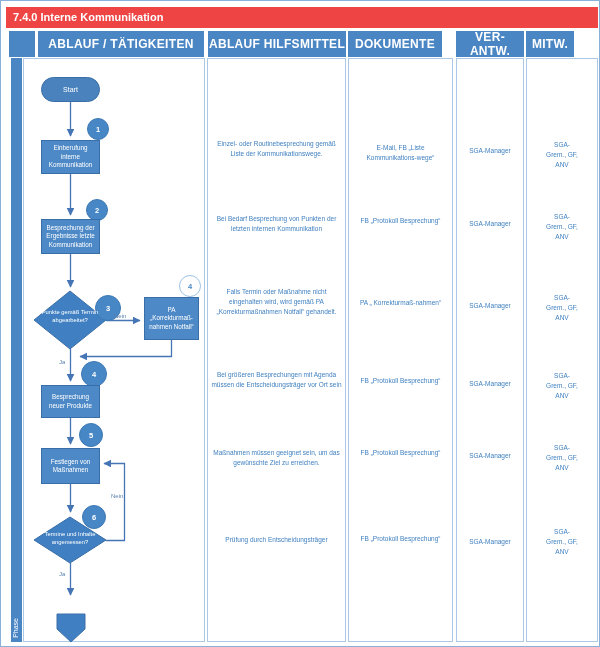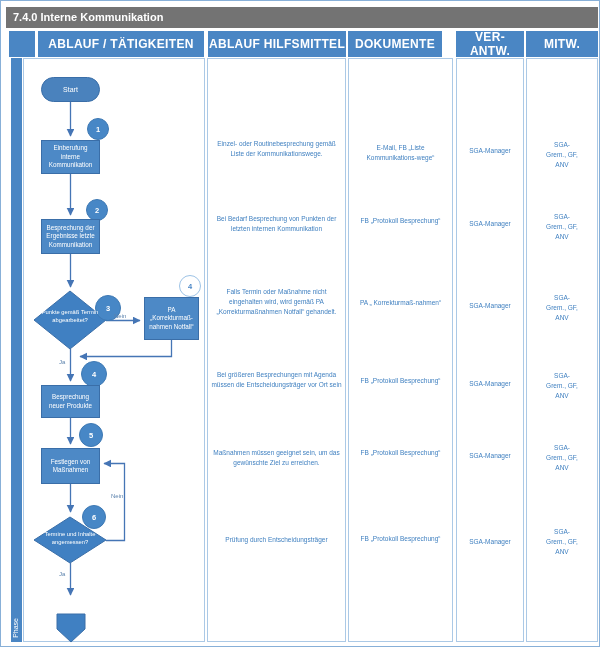--- a/index.html
+++ b/index.html
@@ -1,27 +1,27 @@
 <!DOCTYPE html>
 <html><head>
 <meta charset="utf-8">
 <style>
   html,body{margin:0;padding:0;background:#fff;}
   #page{position:relative;width:600px;height:647px;background:#fff;
         font-family:"Liberation Sans",sans-serif;overflow:hidden;
         box-sizing:border-box;border:1px solid #88b0d8;}
-  .titlebar{position:absolute;left:5px;top:6px;width:592px;height:21px;background:#737373;
+  .titlebar{position:absolute;left:5px;top:6px;width:592px;height:21px;background:#ef4444;
             color:#fff;font-weight:bold;font-size:11px;line-height:21px;padding-left:7px;
             box-sizing:border-box;}
   .hstub{position:absolute;left:8px;top:30px;width:26px;height:26px;background:#4a86c4;}
   .hcell{position:absolute;top:30px;height:26px;background:#4a86c4;color:#fff;font-weight:bold;
          font-size:12px;letter-spacing:.3px;display:flex;align-items:center;justify-content:center;
          text-align:center;}
   .h1{left:37px;width:166px;} .h2{left:207px;width:138px;} .h3{left:347px;width:94px;}
-  .h4{left:455px;width:68px;text-align:center;} .h5{left:525px;width:72px;}
+  .h4{left:455px;width:68px;text-align:center;} .h5{left:525px;width:48px;}
   .bcell{position:absolute;top:57px;height:584px;border:1px solid #abc9e6;box-sizing:border-box;background:#fff;}
   .b1{left:22px;width:182px;} .b2{left:206px;width:139px;} .b3{left:347px;width:105px;}
   .b4{left:455px;width:68px;} .b5{left:525px;width:72px;}
   .phasestrip{position:absolute;left:10px;top:57px;width:11px;height:584px;background:#4a86c4;}
   .phaselabel{position:absolute;left:1px;bottom:4px;color:#fff;font-size:7px;
               writing-mode:vertical-rl;transform:rotate(180deg);}
   .txt{position:absolute;color:#4080c0;font-size:6.5px;line-height:1.55;text-align:center;}
   .pbox{position:absolute;background:#4d89c6;border:1px solid #3a6ea8;color:#fff;font-size:6.3px;
         line-height:1.35;display:flex;align-items:center;justify-content:center;text-align:center;
         padding:2px;box-sizing:border-box;}

